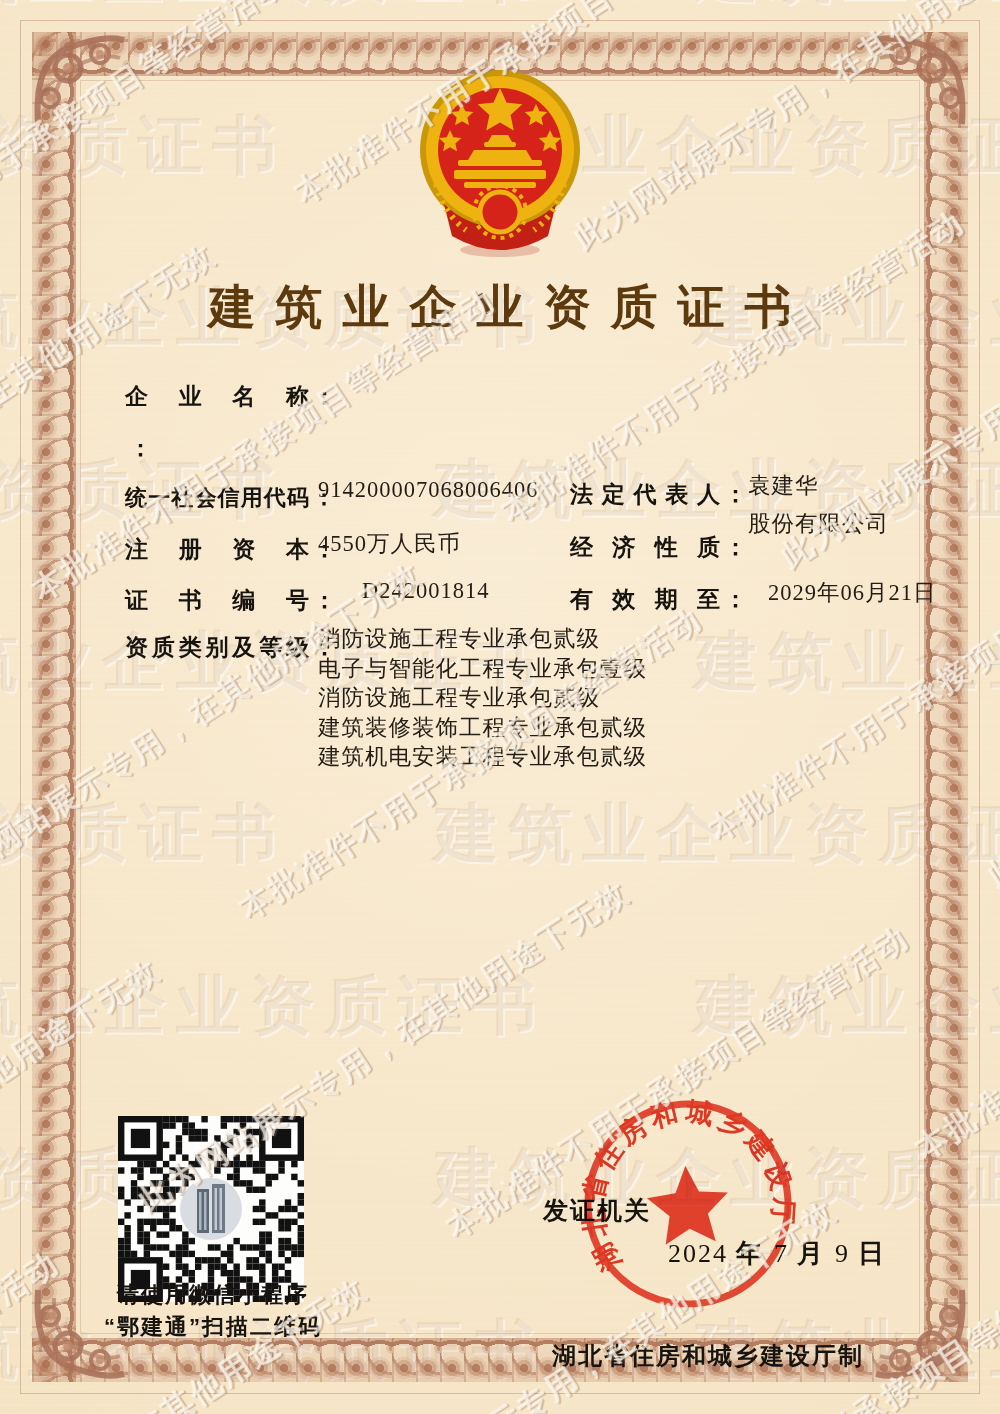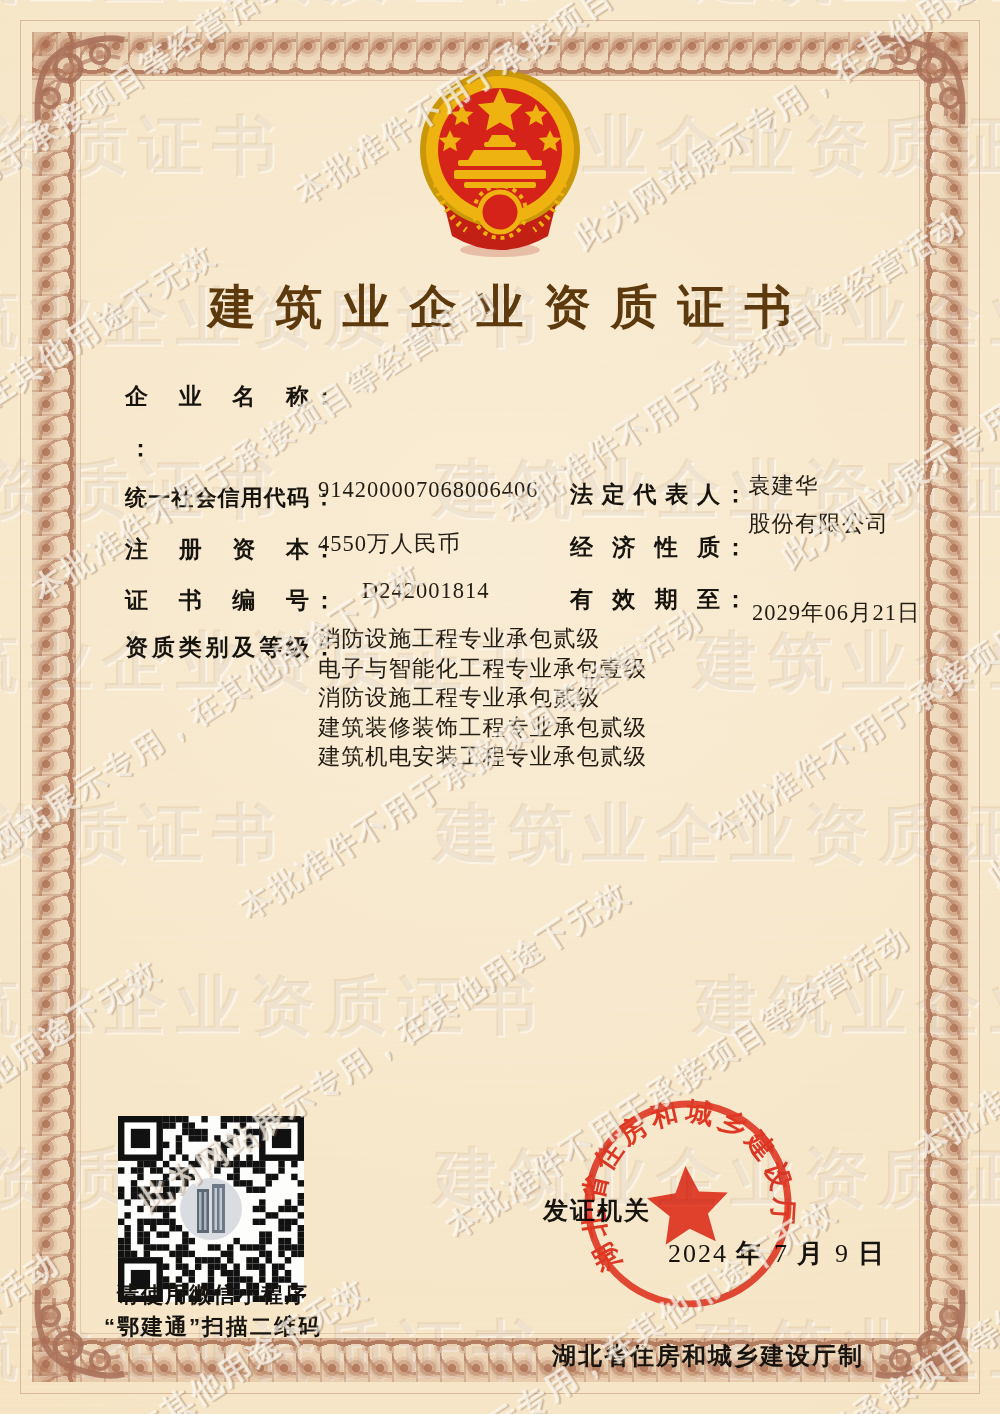--- a/index.html
+++ b/index.html
@@ -239,21 +239,21 @@
   <div class="field-label" style="left:570px;top:532px;">
     <span class="label-text rw">经济性质</span>
       <span class="label-colon">：</span>
   </div>
   <div class="field-value" style="left:748px;top:508px;">股份有限公司</div>
 
   <div class="field-label" style="left:570px;top:584px;">
     <span class="label-text rw">有效期至</span>
       <span class="label-colon">：</span>
   </div>
-  <div class="field-value" style="left:752px;top:577px;margin-top:20px;">2029年06月21日</div>
+  <div class="field-value" style="left:768px;top:577px;">2029年06月21日</div>
 
   <div class="field-label" style="left:125px;top:632px;">
     <span class="label-text lw">资质类别及等级</span>
       <span class="label-colon">：</span>
   </div>
   <div class="field-value qual-list" style="left:318px;top:624px;">
     <div class="qual-item">消防设施工程专业承包贰级</div>
     <div class="qual-item">电子与智能化工程专业承包壹级</div>
     <div class="qual-item">消防设施工程专业承包贰级</div>
     <div class="qual-item">建筑装修装饰工程专业承包贰级</div>

